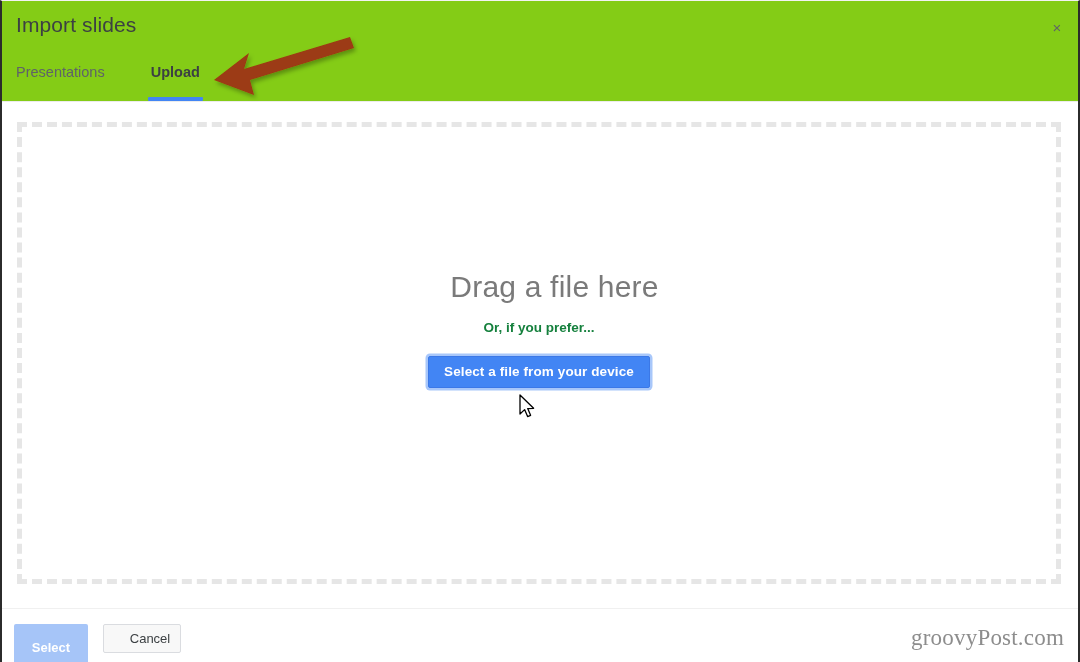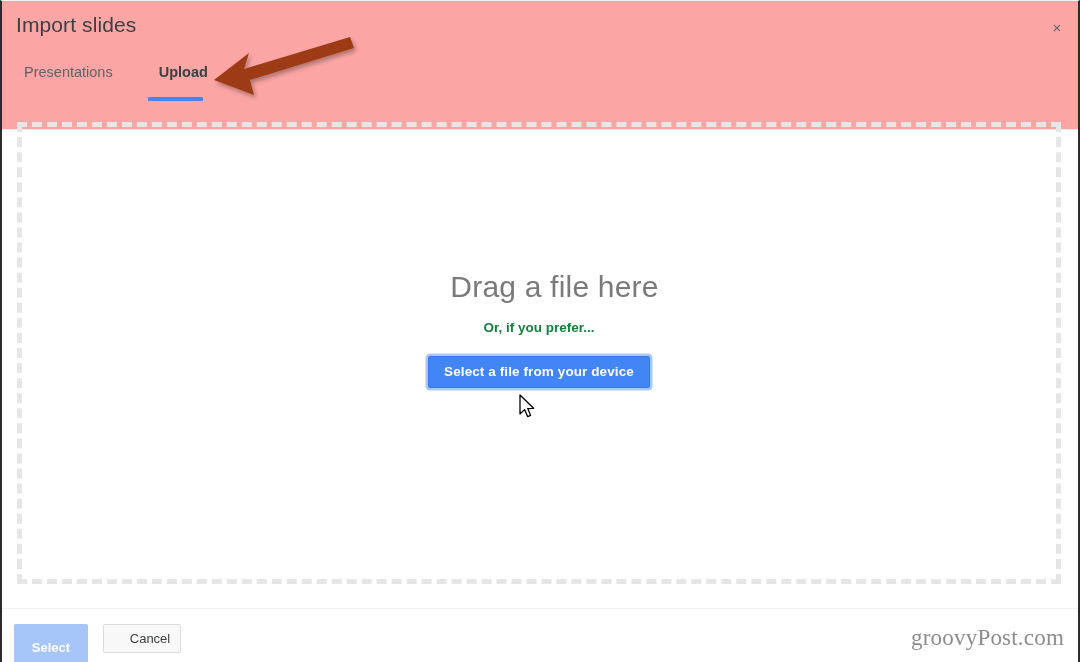--- a/index.html
+++ b/index.html
@@ -24,22 +24,22 @@
     border-left: 2px solid #2b2b2b;
     border-right: 2px solid #2b2b2b;
     border-top: 1px solid #f2f2f2;
     overflow: hidden;
   }
 
   
   #header {
     position: absolute;
     top: 0; left: 0; right: 0;
-    height: 129px;
-    background: #fca5a5;
+    height: 101px;
+    background: #84cc16;
     border-bottom: 1px solid #ececec;
   }
 
   #dialog-title {
     position: absolute;
     left: 14px;
     top: 12px;
     font-size: 21px;
     font-weight: 400;
     color: #3c4043;
@@ -82,21 +82,21 @@
     cursor: pointer;
     background: none;
     border: none;
     font-family: "Liberation Sans", sans-serif;
     height: 39px;
     display: flex;
     align-items: flex-start;
     padding-top: 1px;
   }
 
-  .tab.first { padding-left: 22px; padding-right: 28px; }
+  .tab.first { padding-left: 14px; padding-right: 28px; }
   .tab.second { padding-left: 18px; padding-right: 20px; }
 
   .tab.active {
     color: #3c4043;
     font-weight: bold;
     text-align: center;
   }
 
   .tab-underline {
     position: absolute;

